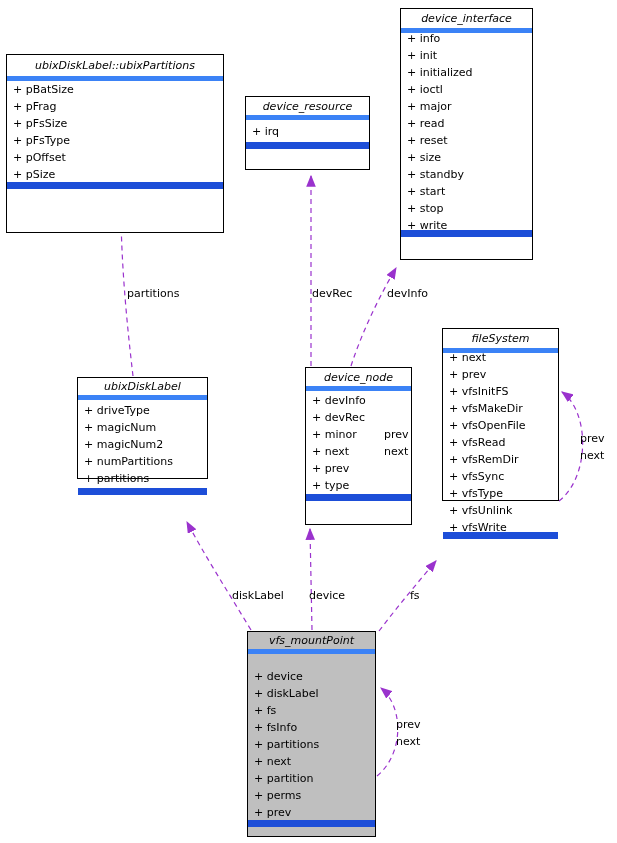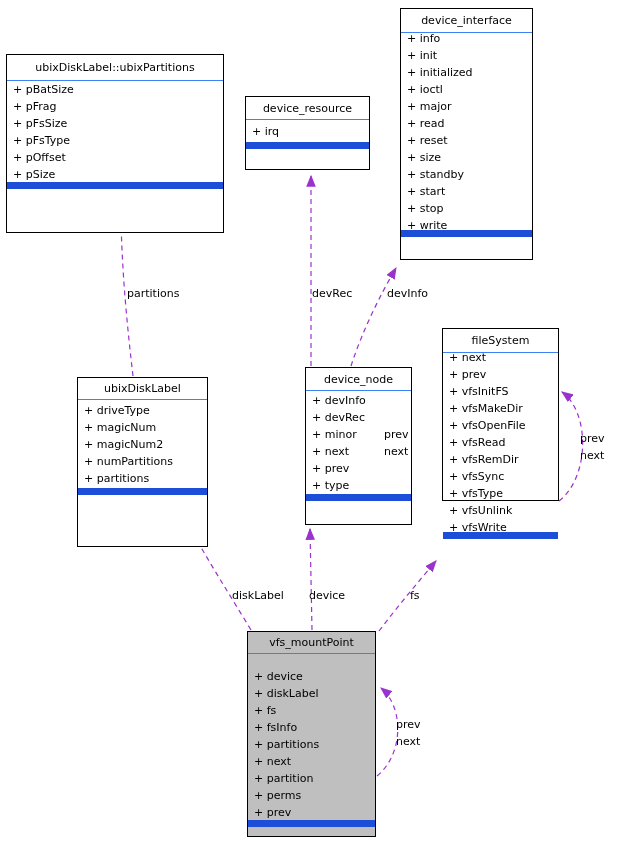--- a/index.html
+++ b/index.html
@@ -4,22 +4,22 @@
 <style>
   :root { --accent:#9a32cd; --highlight:#bfbfbf; }
   * { margin:0; padding:0; box-sizing:border-box; }
   html,body { background:#ffffff; }
   body { font-family:"DejaVu Sans","Liberation Sans",sans-serif; color:#000; }
   .canvas { position:relative; width:617px; height:843px; background:#fff; overflow:hidden; }
 
   .uml-class { position:absolute; border:1px solid #000; background:#fff;
                display:flex; flex-direction:column; font-size:11px; }
   .uml-class.highlight { background:var(--highlight);gap:14px; }
-  .uml-title { border-bottom:1px solid #3b82f6; display:flex; align-items:center;
-               justify-content:center; text-align:center; white-space:nowrap; flex:0 0 auto; }
+  .uml-title { border-bottom:5px solid #3b82f6; display:flex; align-items:center;
+               justify-content:center; text-align:center; white-space:nowrap; flex:0 0 auto;font-style:italic; }
   .uml-fields { border-bottom:7px solid #1d4ed8; display:flex; flex-direction:column;
                 justify-content:center; padding-left:6px; flex:0 0 auto; }
   .uml-fields .field { line-height:17px; white-space:nowrap; }
   .uml-footer { flex:1 1 auto; }
 
   svg.edges { position:absolute; left:0; top:0; pointer-events:none; }
   .edge { fill:none; stroke:var(--accent); stroke-width:1.2; stroke-dasharray:5 4; }
   marker path { fill:var(--accent); }
 
   .edge-label { position:absolute; font-size:11px; line-height:17px; white-space:nowrap; }
@@ -79,21 +79,21 @@
         <div class="field">+ reset</div>
         <div class="field">+ size</div>
         <div class="field">+ standby</div>
         <div class="field">+ start</div>
         <div class="field">+ stop</div>
         <div class="field">+ write</div>
       </div>
     <div class="uml-footer"></div>
   </div>
 
-  <div class="uml-class" style="left:77px; top:377px; width:131px; height:170px;">
+  <div class="uml-class" style="left:77px; top:377px; width:131px; height:102px;">
     <div class="uml-title" style="height:22px;">ubixDiskLabel</div>
     <div class="uml-fields" style="height:95px;">
         <div class="field">+ driveType</div>
         <div class="field">+ magicNum</div>
         <div class="field">+ magicNum2</div>
         <div class="field">+ numPartitions</div>
         <div class="field">+ partitions</div>
       </div>
     <div class="uml-footer"></div>
   </div>

